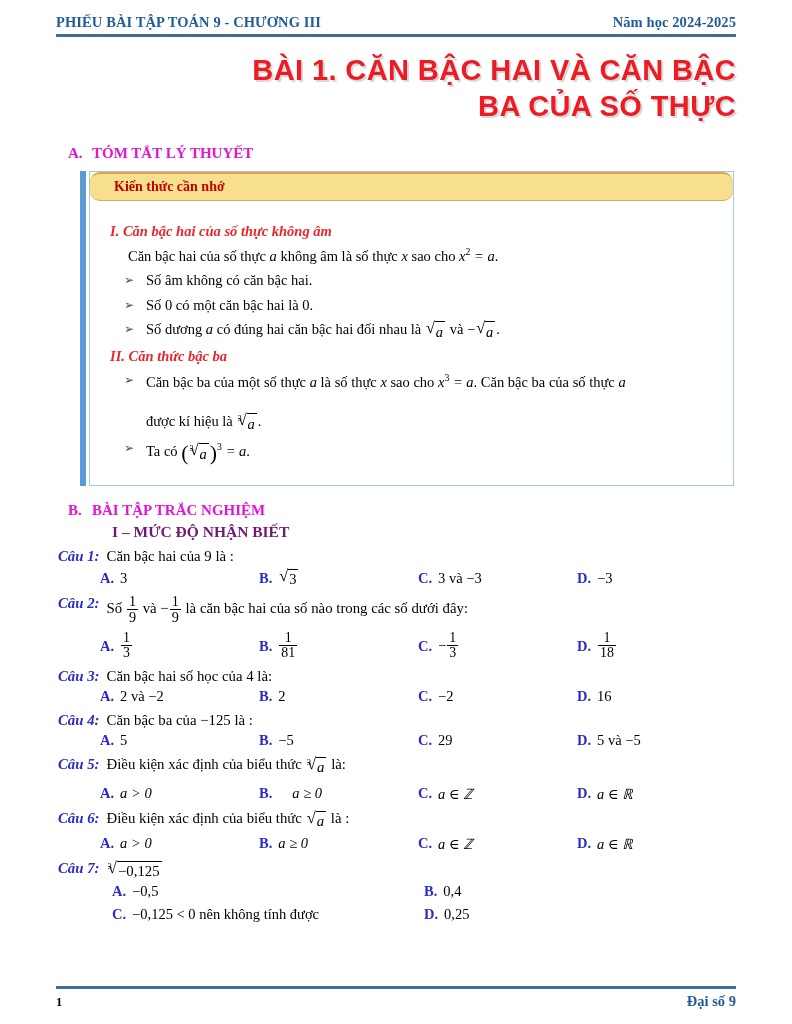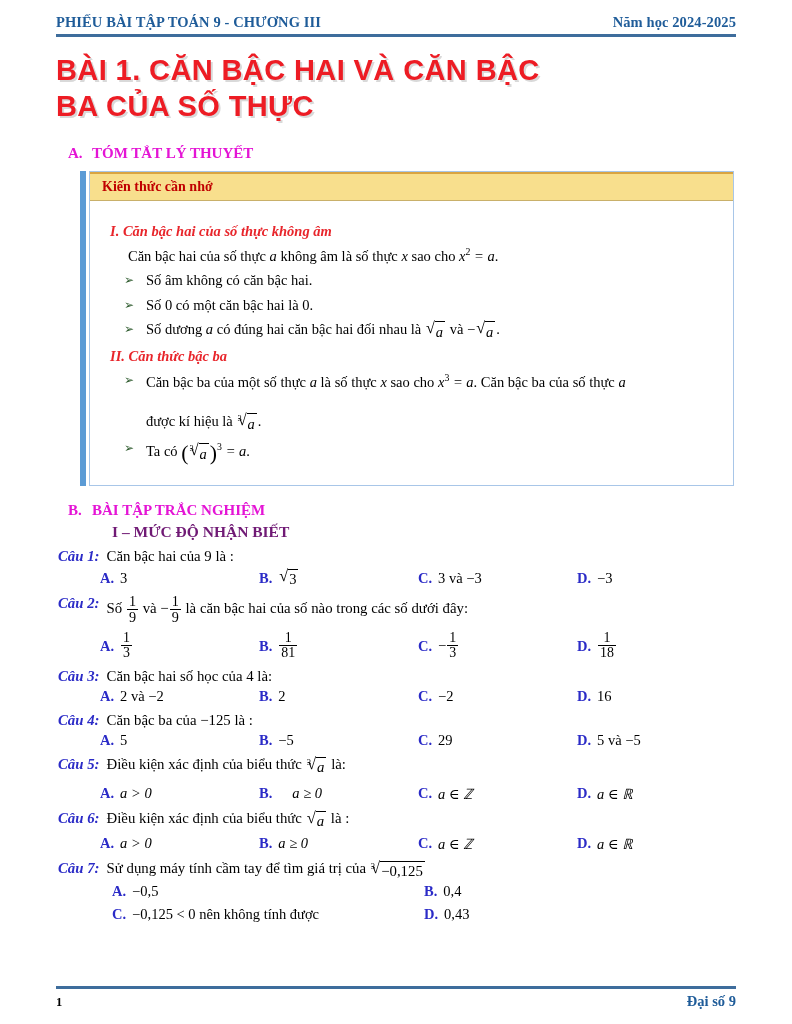--- a/index.html
+++ b/index.html
@@ -38,21 +38,21 @@
   .doc-header .hdr-right { white-space: nowrap; }
   .header-rule {
     height: 3px;
     background: #3E6D9C;
     margin-top: 3px;
   }
 
   
   .main-title {
     margin-top: 16px;
-    text-align: left;
+    text-align: right;
     font-family: "Liberation Sans", "DejaVu Sans", sans-serif;
     font-weight: bold;
     font-size: 29px;
     line-height: 1.24;
     color: #ED1C24;
     text-shadow: 2px 2px 0 #d9d9d9;
     letter-spacing: .4px;
   }
   .main-title .tline { display: block; }
 
@@ -95,21 +95,22 @@
     box-sizing: border-box;
     background: #ffffff;
   }
   .theory-title {
     background: #F8DF8D;
     border-top: 2px solid #D9A441;
     border-bottom: 1px solid #C9B06A;
     color: #C00000;
     font-weight: bold;
     font-size: 14px;
-    padding: 5px 0 5px 12px;
+    padding: 5px 0 5px 24px;
+    border-radius: 10px;
   }
   .theory-body {
     padding: 18px 12px 12px 12px;
     font-size: 14.5px;
     line-height: 1.33;
   }
   .roman-head {
     color: #E8252B;
     font-weight: bold;
     font-style: italic;
@@ -540,21 +541,20 @@
         <span class="opt-letter">D.</span>
         <span class="opt-body mi">a ∈ ℝ</span>
       </div>
     </div>
   </div>
 
   <div class="q-block">
     <div class="q-prompt">
       <span class="q-label">Câu 7:</span>
       <span class="q-text">
-        <span>Sử dụng máy tính cầm tay để tìm giá trị của</span>
         <span class="sqrt">
             <span class="idx">3</span>
             <span class="radix">√</span>
             <span class="rad-body"><span>−</span><span>0,125</span></span>
           </span>
       </span>
     </div>
     <div class="opts cols2">
       <div class="opt">
         <span class="opt-letter">A.</span>
@@ -565,21 +565,21 @@
         <span class="opt-body">0,4</span>
       </div>
     </div>
     <div class="opts cols2" style="margin-top:6px;">
       <div class="opt">
         <span class="opt-letter">C.</span>
         <span class="opt-body"><span>−0,125 &lt; 0</span>&nbsp;<span>nên không tính được</span></span>
       </div>
       <div class="opt">
         <span class="opt-letter">D.</span>
-        <span class="opt-body">0,43</span>
+        <span class="opt-body">0,25</span>
       </div>
     </div>
   </div>
 
   <div class="doc-footer">
     <div class="footer-rule"></div>
     <div class="footer-row">
       <span class="pno">1</span>
       <span class="subject">Đại số 9</span>
     </div>

